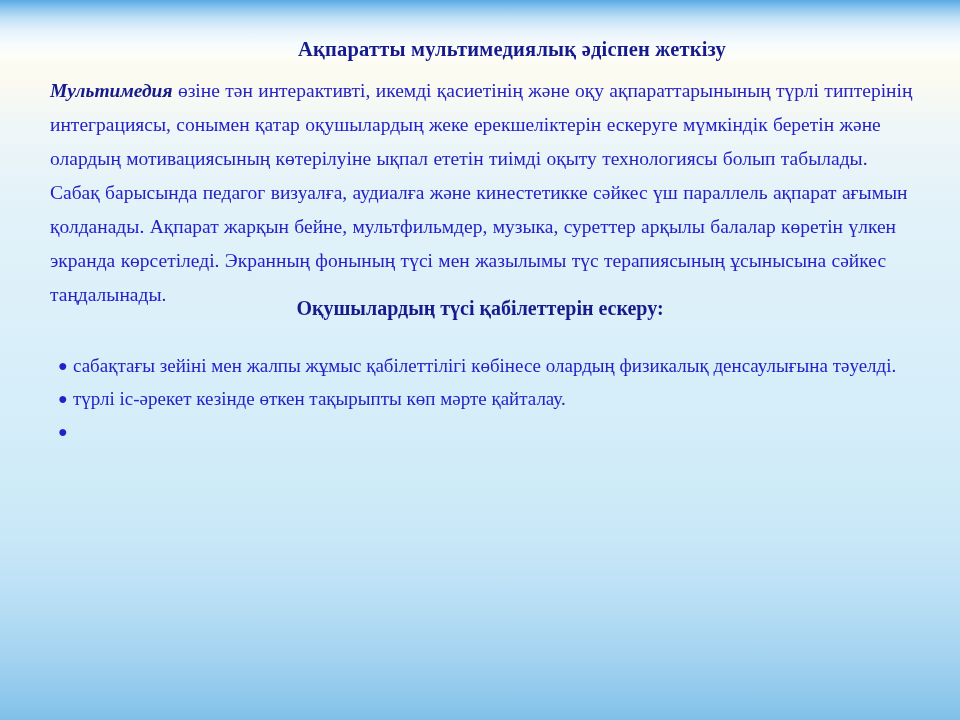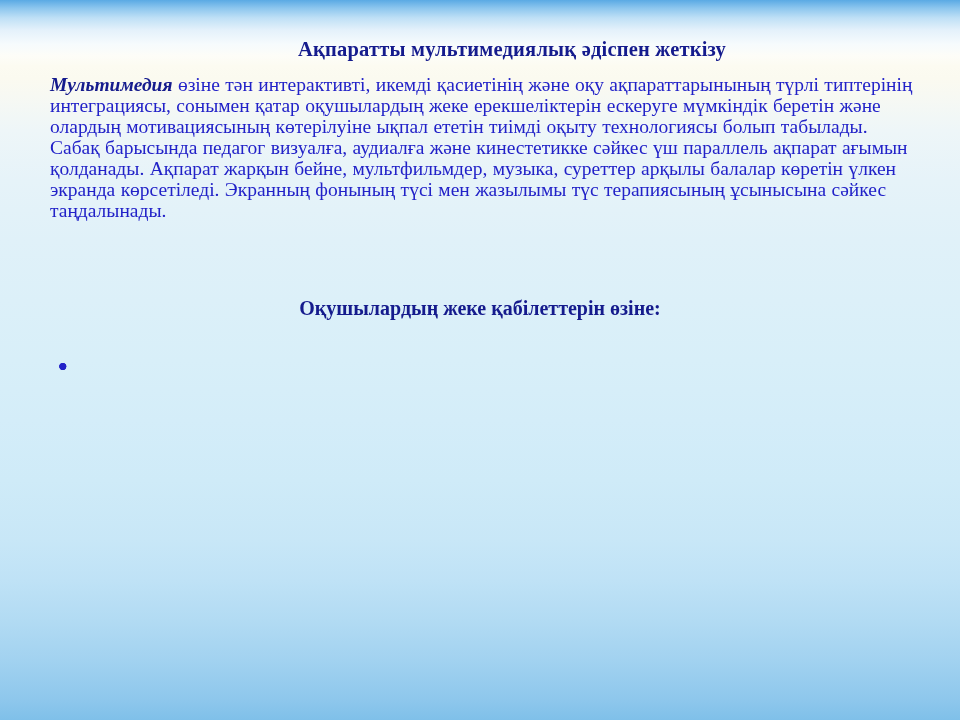--- a/index.html
+++ b/index.html
@@ -58,21 +58,21 @@
     padding-left: 32px;
   }
 
   .body-block {
     position: absolute;
     left: 50px;
     top: 74px;
     width: 866px;
     color: #2222c8;
     font-size: 19.5px;
-    line-height: 21px;
+    line-height: 34px;
     text-align: left;
     word-spacing: 0.5px;
   }
   .body-block .lead {
     font-weight: bold;
     font-style: italic;
     color: #151b8d;
   }
 
   .subhead {
@@ -116,31 +116,33 @@
 
 <div id="slide">
 
   <div class="slide-title">Ақпаратты мультимедиялық әдіспен жеткізу</div>
 
   <div class="body-block">
     <span class="lead">Мультимедия</span><span> өзіне тән интерактивті, икемді қасиетінің және оқу ақпараттарынының түрлі типтерінің интеграциясы, сонымен қатар оқушылардың жеке ерекшеліктерін ескеруге мүмкіндік беретін және олардың мотивациясының көтерілуіне ықпал ететін тиімді оқыту технологиясы болып табылады. Сабақ барысында педагог визуалға, аудиалға және кинестетикке сәйкес үш параллель ақпарат ағымын қолданады. Ақпарат жарқын бейне, мультфильмдер, музыка, суреттер арқылы балалар көретін үлкен экранда көрсетіледі. Экранның фонының түсі мен жазылымы түс терапиясының ұсынысына сәйкес таңдалынады.</span>
   </div>
 
   <div class="subhead">
-    <span>Оқушылардың жеке қабілеттерін өзіне</span><span class="colon">:</span>
+    <span>Оқушылардың түсі қабілеттерін ескеру</span><span class="colon">:</span>
   </div>
 
   <div class="bullets">
 
     <div class="bullet-item">
       <span class="dot">●</span>
+      <span>сабақтағы зейіні мен жалпы жұмыс қабілеттілігі көбінесе олардың физикалық денсаулығына тәуелді.</span>
     </div>
 
     <div class="bullet-item">
       <span class="dot">●</span>
+      <span>түрлі іс-әрекет кезінде өткен тақырыпты көп мәрте қайталау.</span>
     </div>
 
     <div class="bullet-item">
       <span class="dot">●</span>
     </div>
 
   </div>
 
 </div>
 

